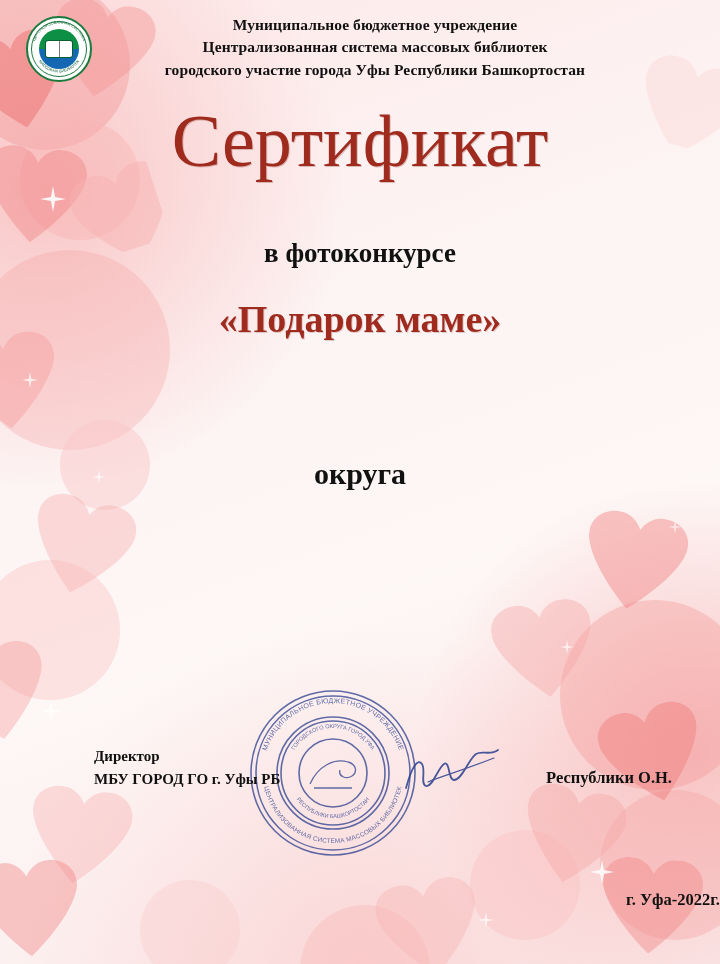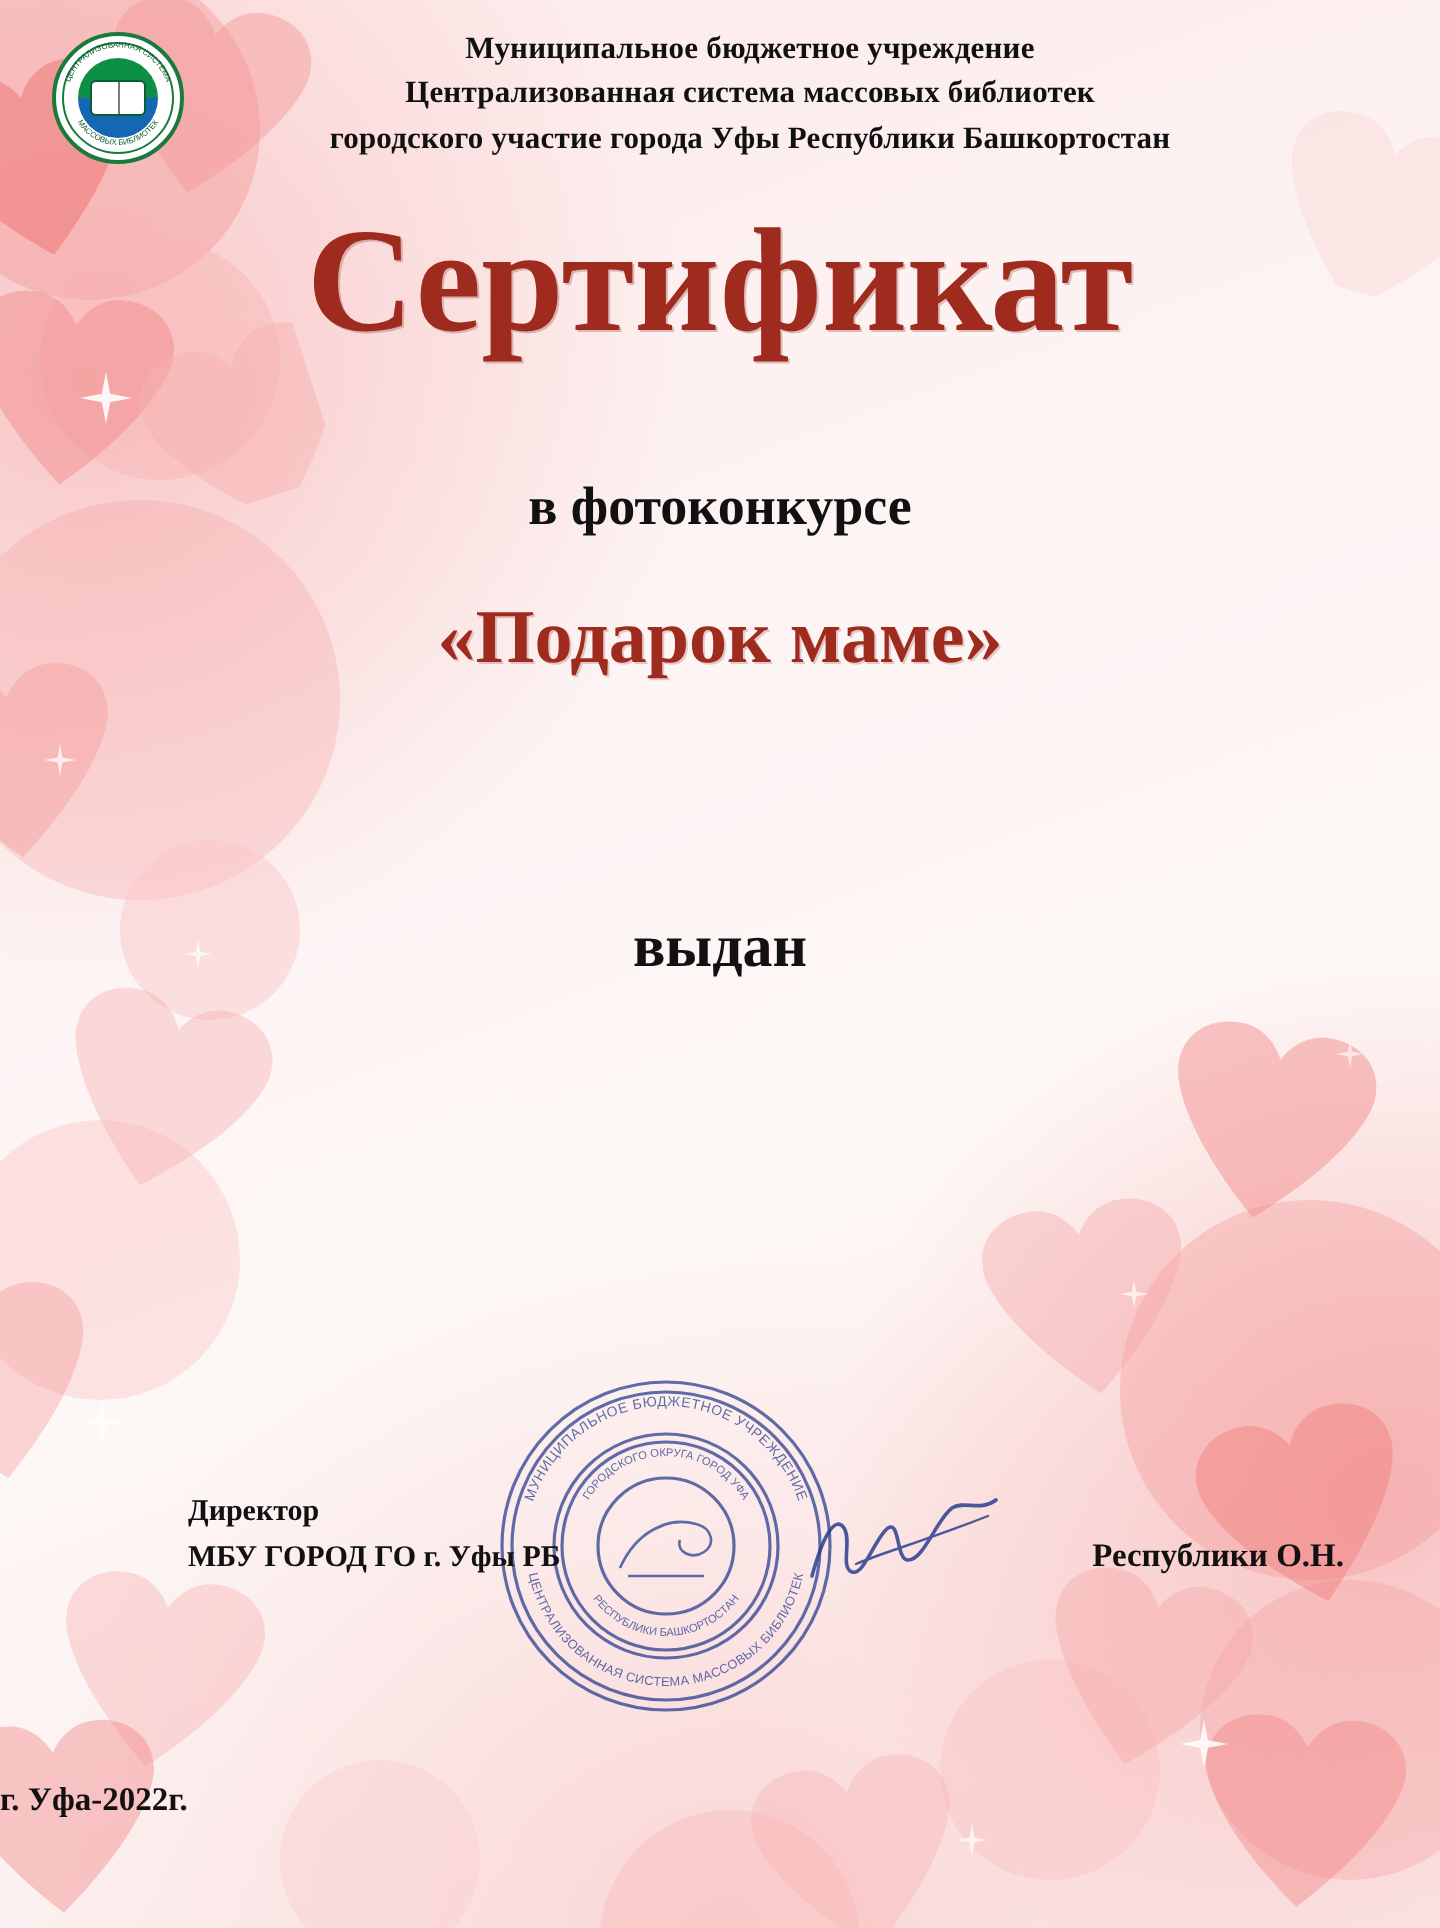--- a/index.html
+++ b/index.html
@@ -112,21 +112,21 @@
     padding: 0 30px 0 60px;
     box-sizing: border-box;
   }
 
   .title {
     position: absolute;
     left: 0; right: 0;
     top: 104px;
     text-align: center;
     font-family: "Liberation Serif", serif;
-    font-weight: bold;
+    font-weight: normal;
     font-size: 74px;
     line-height: 1;
     color: #9e2b1e;
     text-shadow: 1px 1px 0 rgba(120,30,20,0.25);
   }
 
   .subtitle1, .subtitle2 {
     position: absolute;
     left: 0; right: 0;
     text-align: center;
@@ -183,21 +183,21 @@
     right: 48px;
     top: 768px;
     font-weight: bold;
     font-size: 16.5px;
     color: #111111;
   }
   .place-date {
     position: absolute;
     left: 0; right: 0;
     top: 890px;
-    text-align: left;
+    text-align: right;
     font-weight: bold;
     font-size: 16.5px;
     color: #111111;
   }
 
   
   .stamp {
     position: absolute;
     left: 248px;
     top: 688px;
@@ -319,21 +319,21 @@
     <div>Централизованная система массовых библиотек</div>
     <div>городского участие города Уфы Республики Башкортостан</div>
   </div>
 
   <div class="title">Сертификат</div>
 
   <div class="subtitle2">в фотоконкурсе</div>
 
   <div class="contest-name">«Подарок маме»</div>
 
-  <div class="issued">выдан</div>
+  <div class="issued">округа</div>
   <div class="recipient"></div>
 
   <div class="stamp">
     <svg width="170" height="170" viewBox="0 0 170 170">
       <g fill="none" stroke="#2b3f8f" stroke-width="1.6">
         <circle cx="85" cy="85" r="82"></circle>
         <circle cx="85" cy="85" r="77"></circle>
         <circle cx="85" cy="85" r="56"></circle>
         <circle cx="85" cy="85" r="52"></circle>
         <circle cx="85" cy="85" r="34"></circle>

